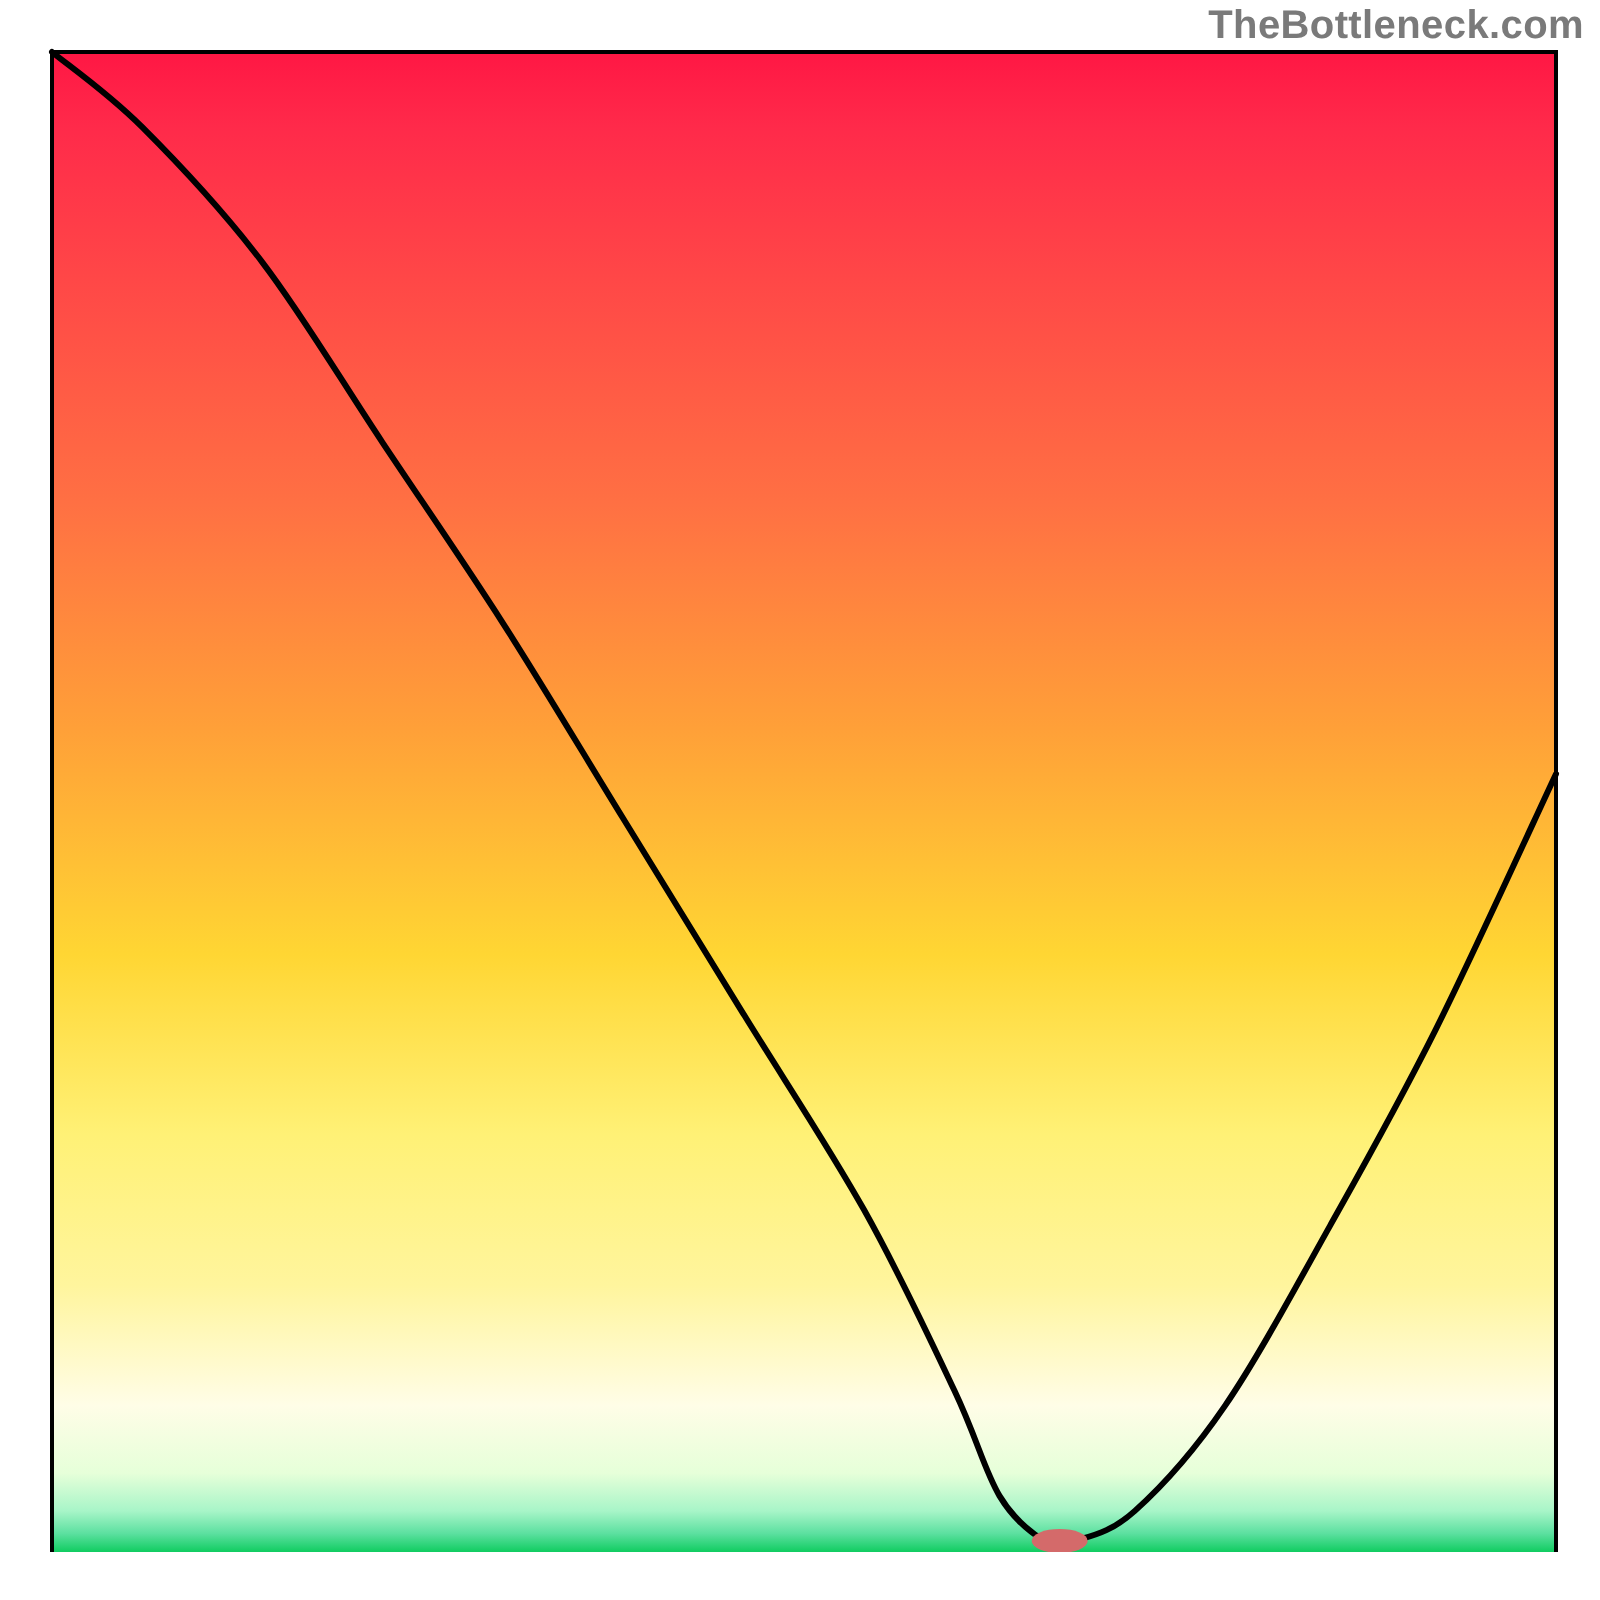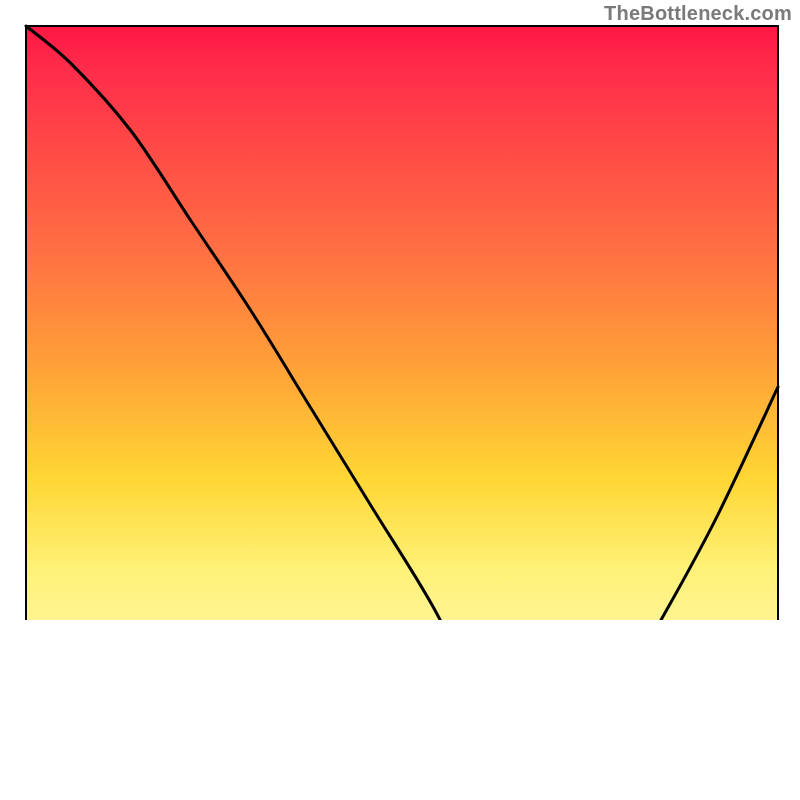--- a/index.html
+++ b/index.html
@@ -4,21 +4,21 @@
 <style>
   body {
     margin: 0;
     padding: 0;
     background: #ffffff;
     font-family: Arial, Helvetica, sans-serif;
   }
   .chart-container {
     position: relative;
     width: 800px;
-    height: 620px;
+    height: 776px;
   }
   .watermark {
     position: absolute;
     top: 2px;
     right: 8px;
     font-size: 20px;
     font-weight: bold;
     color: #7a7a7a;
     letter-spacing: 0.2px;
   }

